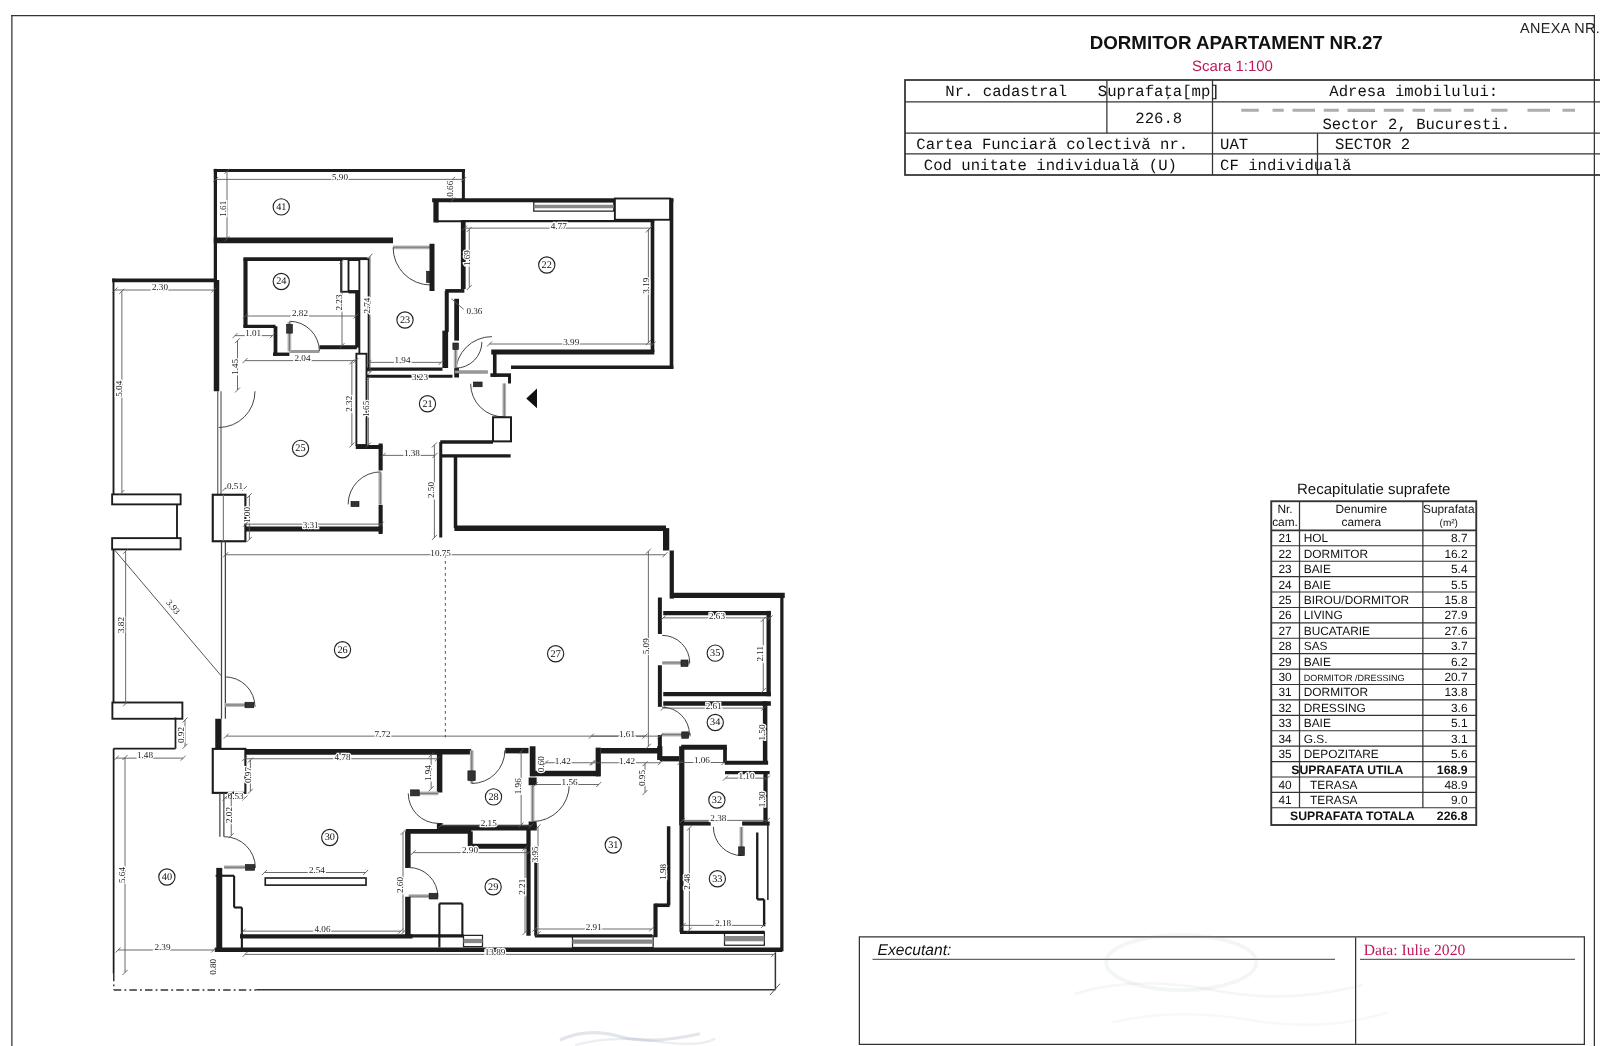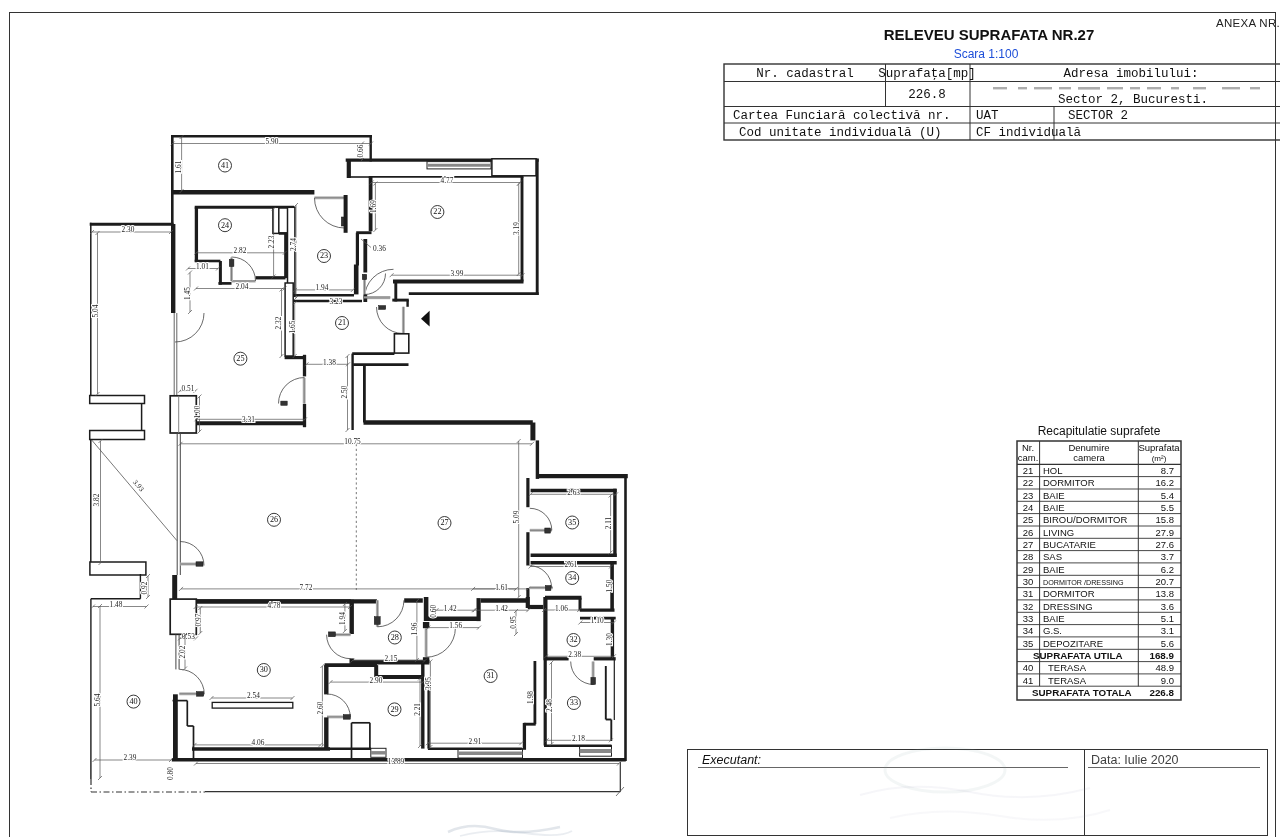--- a/index.html
+++ b/index.html
@@ -6,23 +6,23 @@
     font-family:"Liberation Sans", sans-serif; }
   .abs { position:absolute; }
 </style>
 </head>
 <body>
 
 <div class="abs" style="left:9px;top:12px;width:1265px;height:825px;border-left:1.5px solid #333;border-top:1.5px solid #333;border-right:1.5px solid #333;"></div>
 
 <div class="abs" style="left:1193px;top:17px;font-size:11.5px;color:#222;letter-spacing:0.3px;white-space:nowrap;margin-left:23px;">ANEXA NR. 37</div>
 
-<div class="abs" style="left:739px;top:26px;width:500px;text-align:center;"><span style="font-size:15px;font-weight:bold;color:#111;">RELEVEU SUPRAFATA NR.27</span></div>
-
-<div class="abs" style="left:736px;top:44px;width:500px;text-align:center;"><span style="font-size:12px;color:#1d4ed8;">Scara 1:100</span></div>
+<div class="abs" style="left:739px;top:26px;width:500px;text-align:center;"><span style="font-size:15px;font-weight:bold;color:#111;">DORMITOR APARTAMENT NR.27</span></div>
+
+<div class="abs" style="left:736px;top:44px;width:500px;text-align:center;"><span style="font-size:12px;color:#be185d;">Scara 1:100</span></div>
 
 <div class="abs" style="left:723px;top:63px;font-family:Liberation Mono, monospace;">
 <svg width="572" height="78" style="display:block">
   <rect x="1" y="1" width="569" height="76" fill="none" stroke="#333" stroke-width="1.4"></rect>
   <line x1="1" y1="18.5" x2="570" y2="18.5" stroke="#333" stroke-width="1"></line>
   <line x1="1" y1="43.5" x2="570" y2="43.5" stroke="#333" stroke-width="1"></line>
   <line x1="1" y1="60" x2="570" y2="60" stroke="#333" stroke-width="1"></line>
   <line x1="162.5" y1="1" x2="162.5" y2="43.5" stroke="#333" stroke-width="1"></line>
   <line x1="247" y1="1" x2="247" y2="77" stroke="#333" stroke-width="1"></line>
   <line x1="331" y1="43.5" x2="331" y2="77" stroke="#333" stroke-width="1"></line>
@@ -984,21 +984,21 @@
       <line x1="549.5" y1="664.5" x2="553.5" y2="660.5" stroke="#555" stroke-width="0.7" stroke-linecap="butt"></line>
       <line x1="549.5" y1="746" x2="553.5" y2="742" stroke="#555" stroke-width="0.7" stroke-linecap="butt"></line>
       <text x="550" y="705.5" font-size="7.3" fill="#222" text-anchor="middle" dominant-baseline="middle" font-family="Liberation Serif, serif" transform="rotate(-90 550 705.5)" style="paint-order:stroke;stroke:#fff;stroke-width:2px;">2.48</text>
       <line x1="546.6" y1="740.3" x2="610.9" y2="740.3" stroke="#555" stroke-width="0.7" stroke-linecap="butt"></line>
       <line x1="544.6" y1="742.3" x2="548.6" y2="738.3" stroke="#555" stroke-width="0.7" stroke-linecap="butt"></line>
       <line x1="608.9" y1="742.3" x2="612.9" y2="738.3" stroke="#555" stroke-width="0.7" stroke-linecap="butt"></line>
       <text x="578.5" y="739.2" font-size="7.3" fill="#222" text-anchor="middle" dominant-baseline="middle" font-family="Liberation Serif, serif" style="paint-order:stroke;stroke:#fff;stroke-width:2px;">2.18</text>
     </g>
 </svg>
 
-<div class="abs" style="left:1016px;top:384px;margin-top:40px;">
+<div class="abs" style="left:1016px;top:384px;">
   <div style="width:166px;text-align:center;font-size:12px;color:#111;">Recapitulatie suprafete</div>
   <svg width="168" height="262" style="display:block;margin-top:2px">
     <rect x="1" y="1" width="164" height="259" fill="none" stroke="#333" stroke-width="1.5"></rect>
     <line x1="23.6" y1="1" x2="23.6" y2="221.7" stroke="#333" stroke-width="1"></line>
     <line x1="122.3" y1="1" x2="122.3" y2="246.4" stroke="#333" stroke-width="1"></line>
     <line x1="1" y1="24.3" x2="165" y2="24.3" stroke="#333" stroke-width="1.2"></line>
     <text x="12" y="10.5" font-size="9.5" fill="#111" text-anchor="middle">Nr.</text>
     <text x="12" y="20.5" font-size="9.5" fill="#111" text-anchor="middle">cam.</text>
     <text x="73" y="10.5" font-size="9.5" fill="#111" text-anchor="middle">Denumire</text>
     <text x="73" y="20.5" font-size="9.5" fill="#111" text-anchor="middle">camera</text>
@@ -1079,21 +1079,21 @@
     <text x="158" y="243.5" font-size="9.5" fill="#111" text-anchor="end">9.0</text>
     <text x="16" y="256.0" font-size="9.8" font-weight="bold" fill="#111">SUPRAFATA TOTALA</text>
     <text x="158" y="256.0" font-size="9.8" font-weight="bold" fill="#111" text-anchor="end">226.8</text>
   </svg>
 </div>
 
 <div class="abs" style="left:687px;top:749px;width:579px;height:85px;border:1.4px solid #333;">
   <div class="abs" style="left:396px;top:0px;width:0px;height:85px;border-left:1.2px solid #333;"></div>
   <div class="abs" style="left:14px;top:3px;font-size:12.5px;color:#111;font-style:italic;">Executant:</div>
   <div class="abs" style="left:10px;top:16.5px;width:370px;border-top:1px solid #666;"></div>
-  <div class="abs" style="left:403px;top:3px;font-size:12.5px;color:#404040;">Data: Iulie 2020</div>
+  <div class="abs" style="left:403px;top:3px;font-size:12.5px;color:#be185d;font-family:Liberation Serif, serif;">Data: Iulie 2020</div>
   <div class="abs" style="left:400px;top:16.5px;width:172px;border-top:1px solid #666;"></div>
 </div>
 
 <svg class="abs" style="left:440px;top:818px" width="140" height="19" viewBox="0 0 140 19">
   <path d="M8,14 Q30,4 55,11 T120,9" fill="none" stroke="#7a8fa5" stroke-width="2.5" opacity="0.22"></path>
   <path d="M20,18 Q50,10 85,15 T132,13" fill="none" stroke="#7a8fa5" stroke-width="1.8" opacity="0.16"></path>
 </svg>
 
 <svg class="abs" style="left:830px;top:740px" width="300" height="97" viewBox="0 0 300 97">
   <ellipse cx="115" cy="30" rx="60" ry="22" fill="none" stroke="#8aa" stroke-width="3" opacity="0.10"></ellipse>

